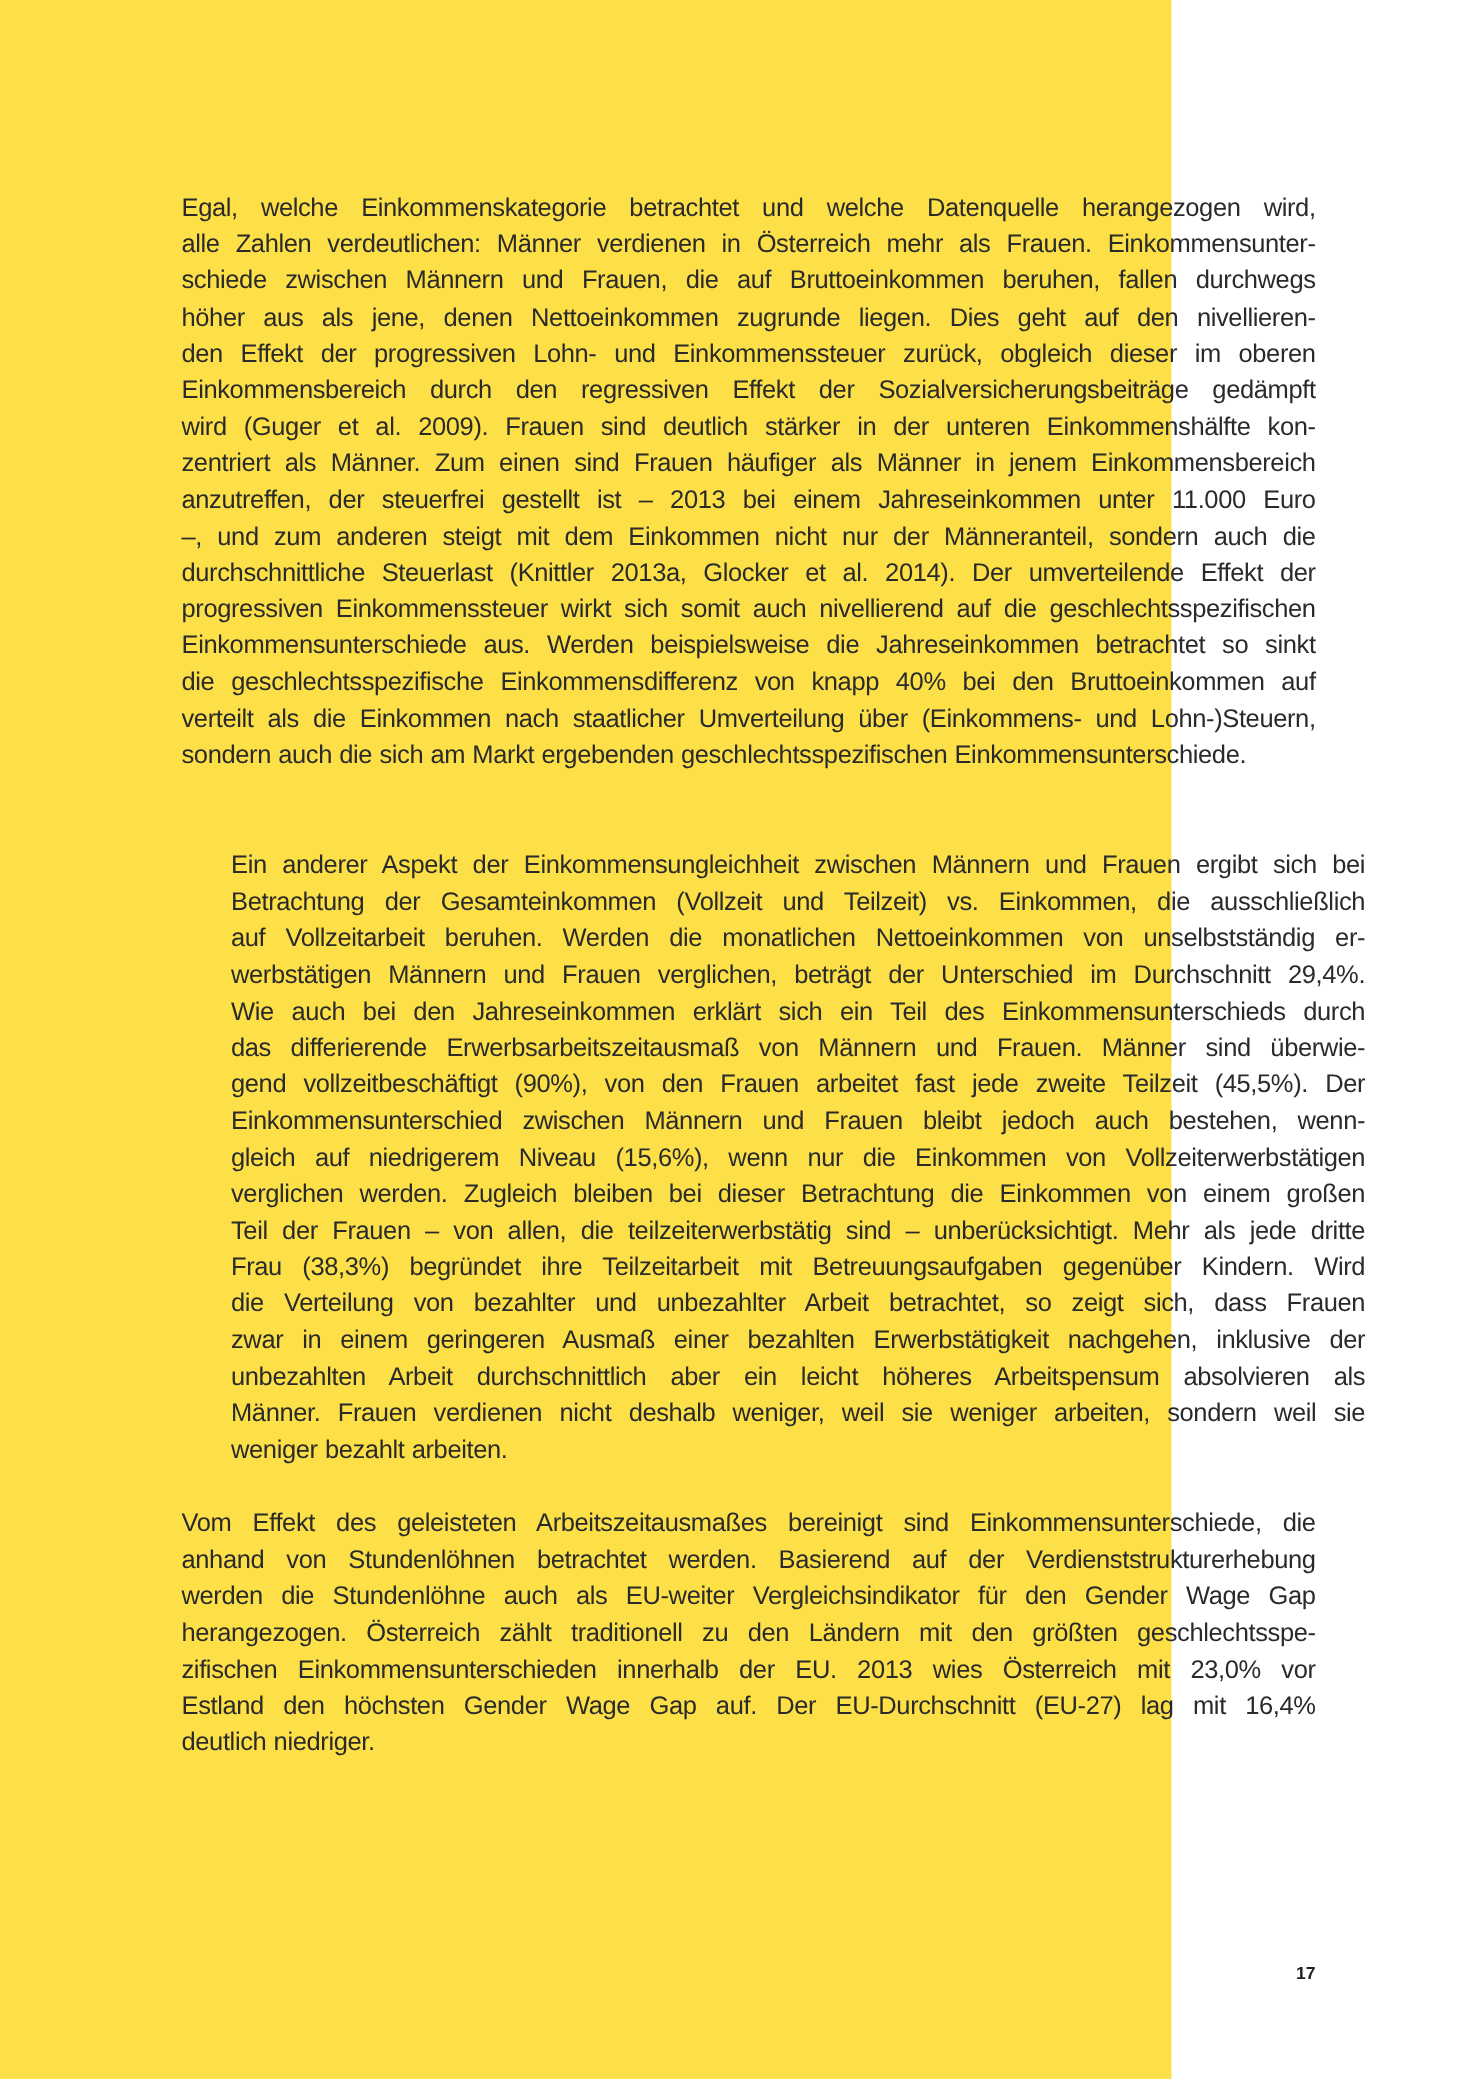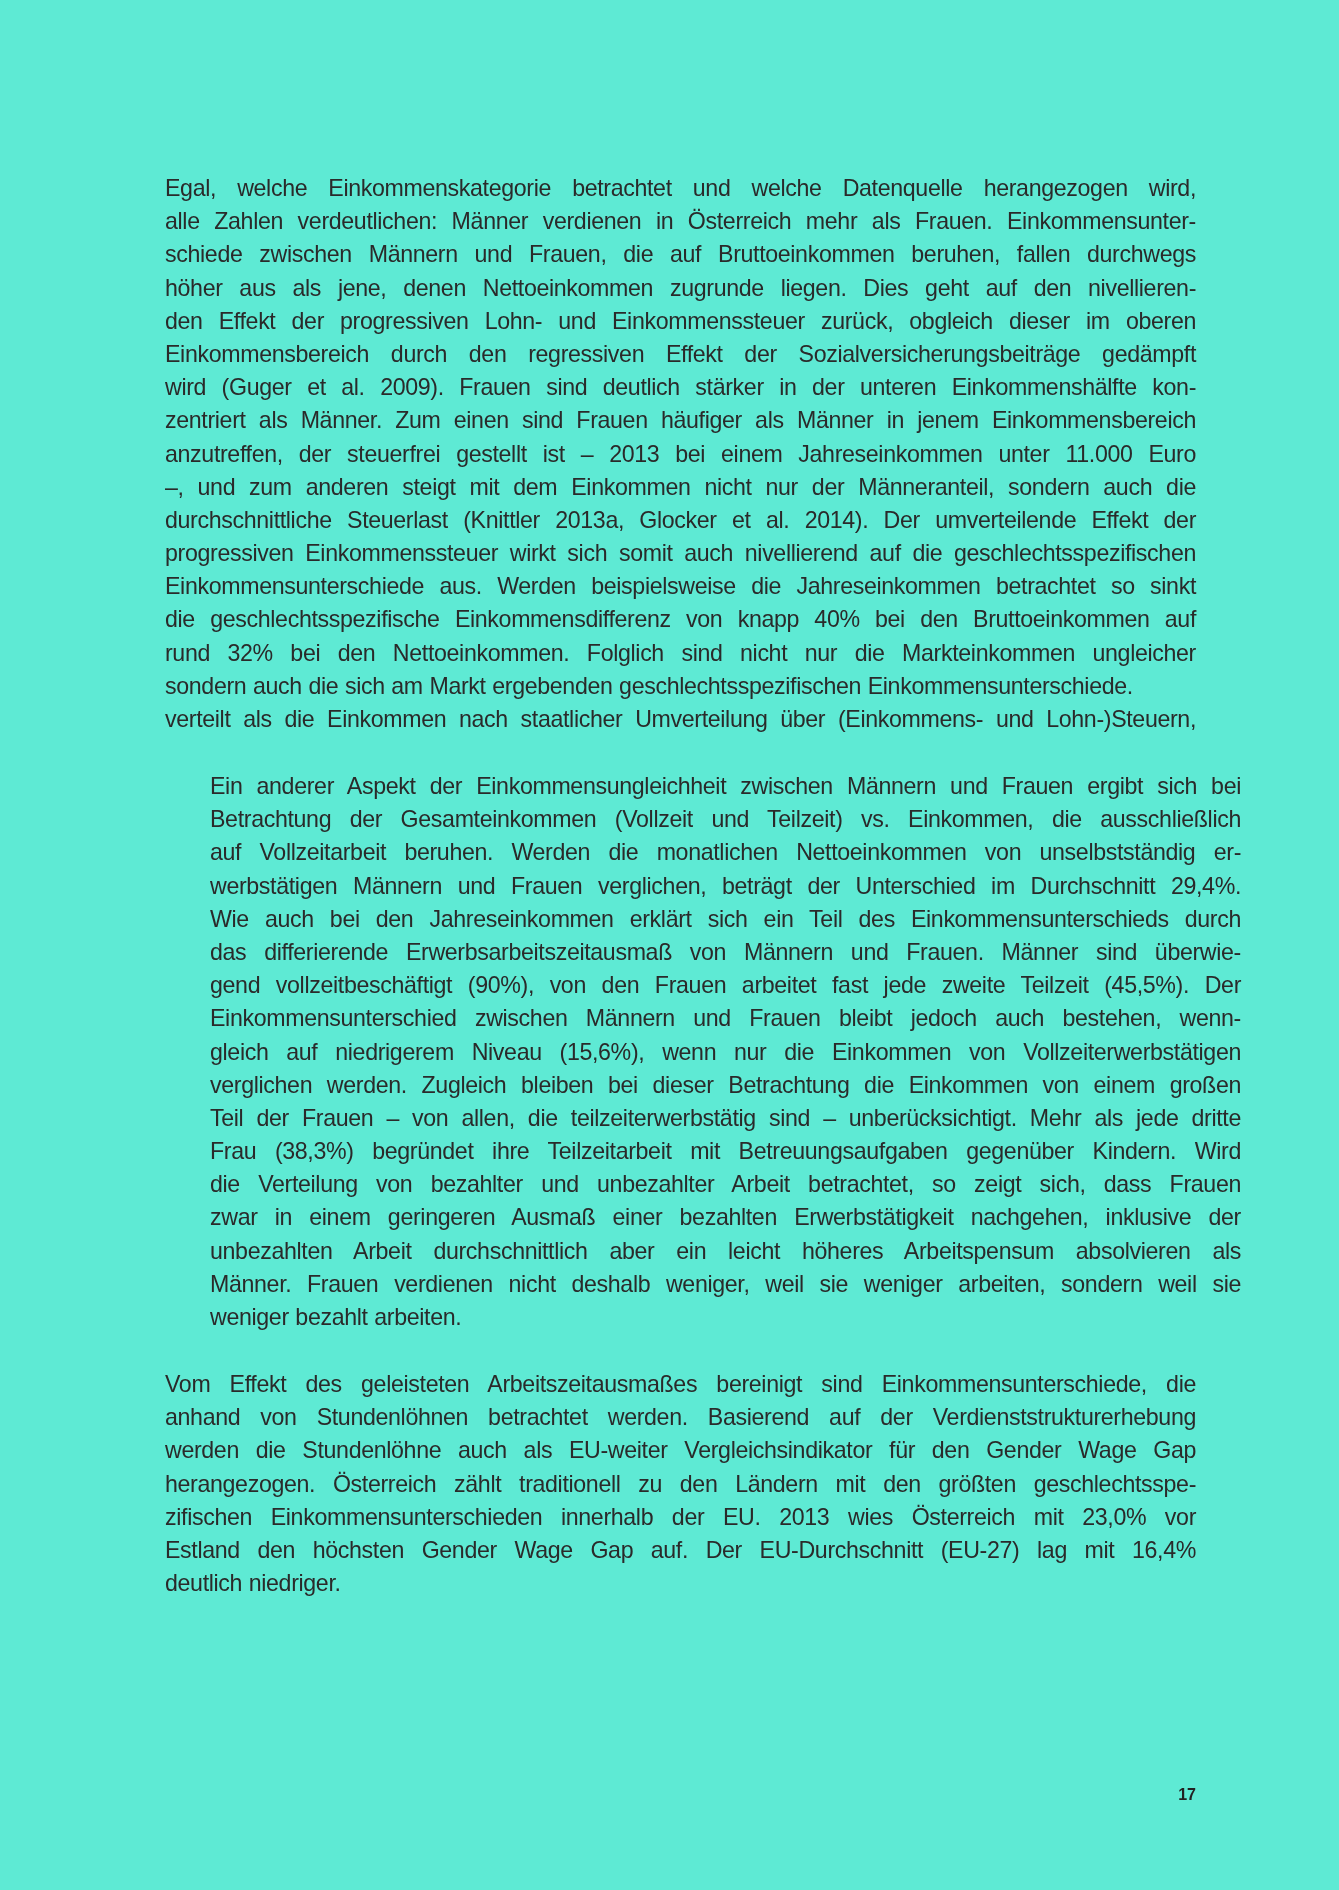--- a/index.html
+++ b/index.html
@@ -1,17 +1,17 @@
 <!DOCTYPE html>
 <html><head>
 <meta charset="utf-8">
 <style>
   html, body { margin: 0; padding: 0; background: #ffffff; }
   body { width: 1339px; height: 1890px; position: relative; overflow: hidden; }
-  .page { position: absolute; left: 0; top: 0; width: 1339px; height: 1890px; background: #5eead4; }
+  .page { position: absolute; left: 0; top: 0; width: 1065px; height: 1890px; background: #fde047; }
   .text-block {
     position: absolute;
     left: 165px;
     width: 1031px;
     font-family: "Liberation Sans", sans-serif;
     font-size: 23.2px;
     line-height: 33.2px;
     color: #2a2a2a;
     text-align: justify;
     letter-spacing: -0.35px;
@@ -47,23 +47,22 @@
     <span class="line">den Effekt der progressiven Lohn- und Einkommenssteuer zurück, obgleich dieser im oberen</span>
     <span class="line">Einkommensbereich durch den regressiven Effekt der Sozialversicherungsbeiträge gedämpft</span>
     <span class="line">wird (Guger et al. 2009). Frauen sind deutlich stärker in der unteren Einkommenshälfte kon-</span>
     <span class="line">zentriert als Männer. Zum einen sind Frauen häufiger als Männer in jenem Einkommensbereich</span>
     <span class="line">anzutreffen, der steuerfrei gestellt ist – 2013 bei einem Jahreseinkommen unter 11.000 Euro</span>
     <span class="line">–, und zum anderen steigt mit dem Einkommen nicht nur der Männeranteil, sondern auch die</span>
     <span class="line">durchschnittliche Steuerlast (Knittler 2013a, Glocker et al. 2014). Der umverteilende Effekt der</span>
     <span class="line">progressiven Einkommenssteuer wirkt sich somit auch nivellierend auf die geschlechtsspezifischen</span>
     <span class="line">Einkommensunterschiede aus. Werden beispielsweise die Jahreseinkommen betrachtet so sinkt</span>
     <span class="line">die geschlechtsspezifische Einkommensdifferenz von knapp 40% bei den Bruttoeinkommen auf</span>
-    <span class="line">rund 32% bei den Nettoeinkommen. Folglich sind nicht nur die Markteinkommen ungleicher</span>
+    <span class="line">verteilt als die Einkommen nach staatlicher Umverteilung über (Einkommens- und Lohn-)Steuern,</span>
     <span class="line last">sondern auch die sich am Markt ergebenden geschlechtsspezifischen Einkommensunterschiede.</span>
-    <span class="line">verteilt als die Einkommen nach staatlicher Umverteilung über (Einkommens- und Lohn-)Steuern,</span>
   </div>
 
   <div id="p2" class="text-block">
     <span class="line">Ein anderer Aspekt der Einkommensungleichheit zwischen Männern und Frauen ergibt sich bei</span>
     <span class="line">Betrachtung der Gesamteinkommen (Vollzeit und Teilzeit) vs. Einkommen, die ausschließlich</span>
     <span class="line">auf Vollzeitarbeit beruhen. Werden die monatlichen Nettoeinkommen von unselbstständig er-</span>
     <span class="line">werbstätigen Männern und Frauen verglichen, beträgt der Unterschied im Durchschnitt 29,4%.</span>
     <span class="line">Wie auch bei den Jahreseinkommen erklärt sich ein Teil des Einkommensunterschieds durch</span>
     <span class="line">das differierende Erwerbsarbeitszeitausmaß von Männern und Frauen. Männer sind überwie-</span>
     <span class="line">gend vollzeitbeschäftigt (90%), von den Frauen arbeitet fast jede zweite Teilzeit (45,5%). Der</span>

